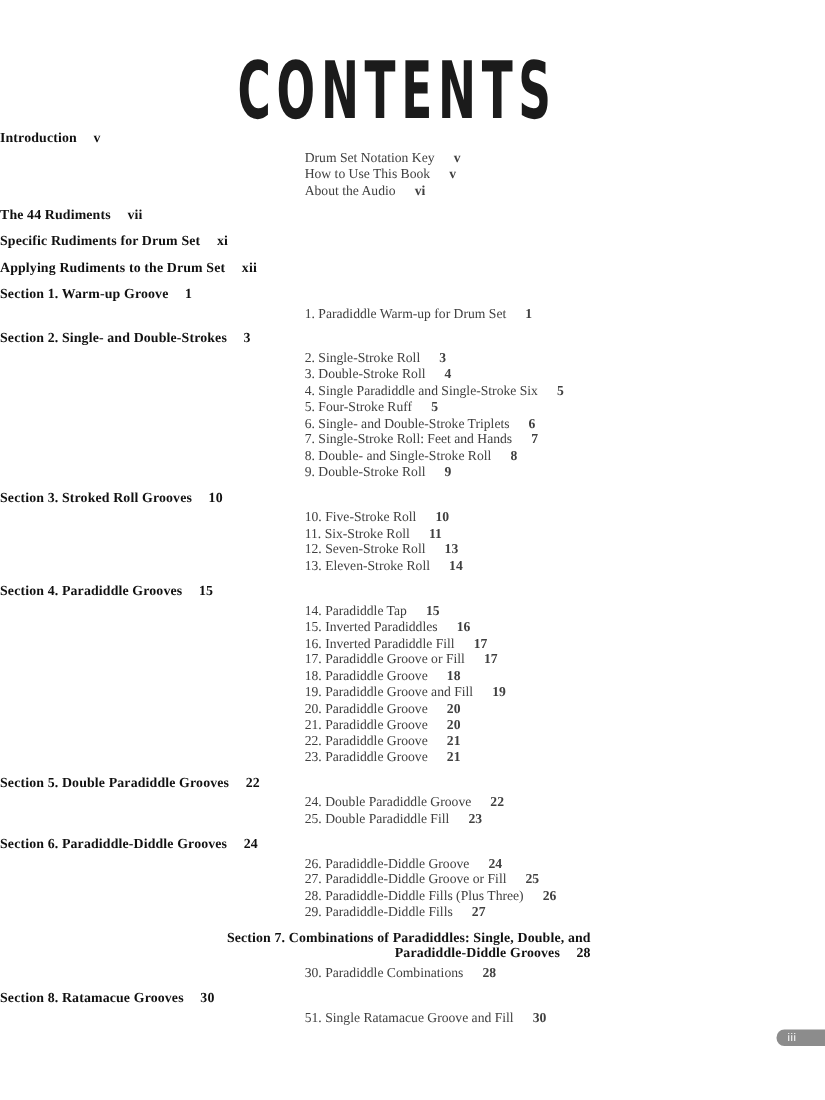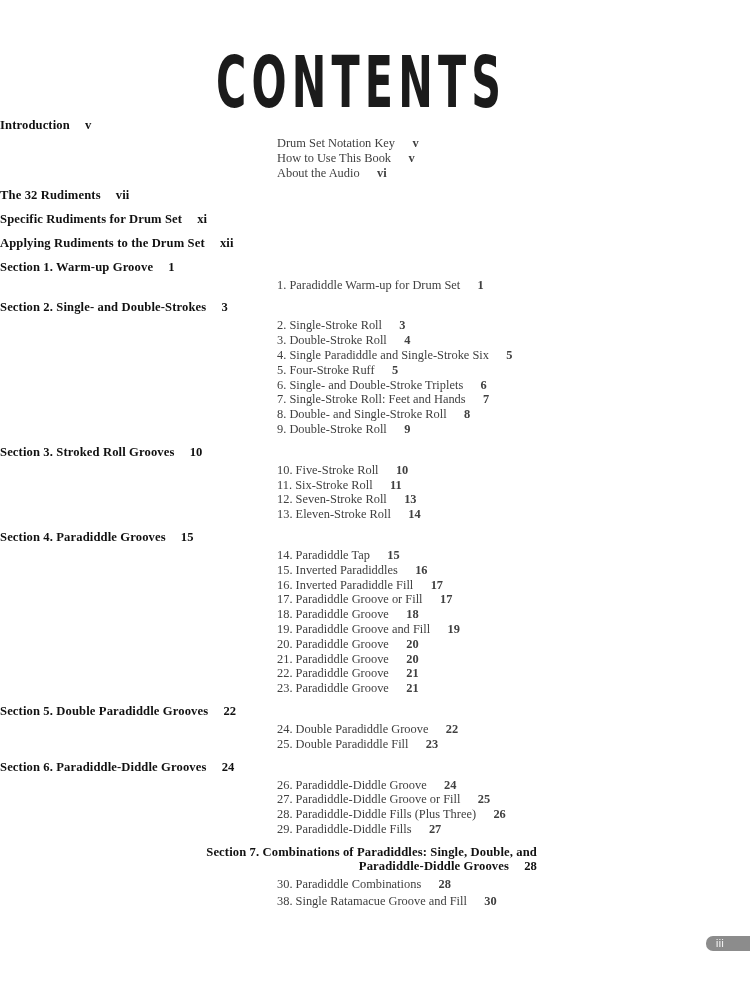--- a/index.html
+++ b/index.html
@@ -138,21 +138,21 @@
 
 <div class="page">
 
   <div class="toc-title">CONTENTS</div>
 
   <div class="toc" id="toc-list">
       <div class="entry level-1 first"><span class="etext">Introduction</span><span class="epage">v</span></div>
       <div class="entry level-2 block-start"><span class="etext">Drum Set Notation Key</span><span class="epage">v</span></div>
       <div class="entry level-2"><span class="etext">How to Use This Book</span><span class="epage">v</span></div>
       <div class="entry level-2"><span class="etext">About the Audio</span><span class="epage">vi</span></div>
-      <div class="entry level-1"><span class="etext">The 32 Rudiments</span><span class="epage">vii</span></div>
+      <div class="entry level-1"><span class="etext">The 44 Rudiments</span><span class="epage">vii</span></div>
       <div class="entry level-1"><span class="etext">Specific Rudiments for Drum Set</span><span class="epage">xi</span></div>
       <div class="entry level-1"><span class="etext">Applying Rudiments to the Drum Set</span><span class="epage">xii</span></div>
       <div class="entry level-1"><span class="etext">Section 1. Warm-up Groove</span><span class="epage">1</span></div>
       <div class="entry level-2 block-start"><span class="etext">1. Paradiddle Warm-up for Drum Set</span><span class="epage">1</span></div>
       <div class="entry level-1"><span class="etext">Section 2. Single- and Double-Strokes</span><span class="epage">3</span></div>
       <div class="entry level-2 block-start"><span class="etext">2. Single-Stroke Roll</span><span class="epage">3</span></div>
       <div class="entry level-2"><span class="etext">3. Double-Stroke Roll</span><span class="epage">4</span></div>
       <div class="entry level-2"><span class="etext">4. Single Paradiddle and Single-Stroke Six</span><span class="epage">5</span></div>
       <div class="entry level-2"><span class="etext">5. Four-Stroke Ruff</span><span class="epage">5</span></div>
       <div class="entry level-2"><span class="etext">6. Single- and Double-Stroke Triplets</span><span class="epage">6</span></div>
@@ -178,20 +178,21 @@
       <div class="entry level-1"><span class="etext">Section 5. Double Paradiddle Grooves</span><span class="epage">22</span></div>
       <div class="entry level-2 block-start"><span class="etext">24. Double Paradiddle Groove</span><span class="epage">22</span></div>
       <div class="entry level-2"><span class="etext">25. Double Paradiddle Fill</span><span class="epage">23</span></div>
       <div class="entry level-1"><span class="etext">Section 6. Paradiddle-Diddle Grooves</span><span class="epage">24</span></div>
       <div class="entry level-2 block-start"><span class="etext">26. Paradiddle-Diddle Groove</span><span class="epage">24</span></div>
       <div class="entry level-2"><span class="etext">27. Paradiddle-Diddle Groove or Fill</span><span class="epage">25</span></div>
       <div class="entry level-2"><span class="etext">28. Paradiddle-Diddle Fills (Plus Three)</span><span class="epage">26</span></div>
       <div class="entry level-2"><span class="etext">29. Paradiddle-Diddle Fills</span><span class="epage">27</span></div>
       <div class="entry level-1 wrap"><span class="etext first-line-pull">Section 7. Combinations of Paradiddles: Single, Double, and Paradiddle-Diddle Grooves</span><span class="epage">28</span></div>
       <div class="entry level-2 block-start"><span class="etext">30. Paradiddle Combinations</span><span class="epage">28</span></div>
-      <div class="entry level-2 block-start"><span class="etext">38. Single Ratamacue Groove and Fill</span><span class="epage">30</span></div>
+      <div class="entry level-1"><span class="etext">Section 8. Ratamacue Grooves</span><span class="epage">30</span></div>
+      <div class="entry level-2 block-start"><span class="etext">51. Single Ratamacue Groove and Fill</span><span class="epage">30</span></div>
     </div>
 
   <div class="page-tab">
     <span class="folio">iii</span>
   </div>
 
 </div>
 
 </body></html>

